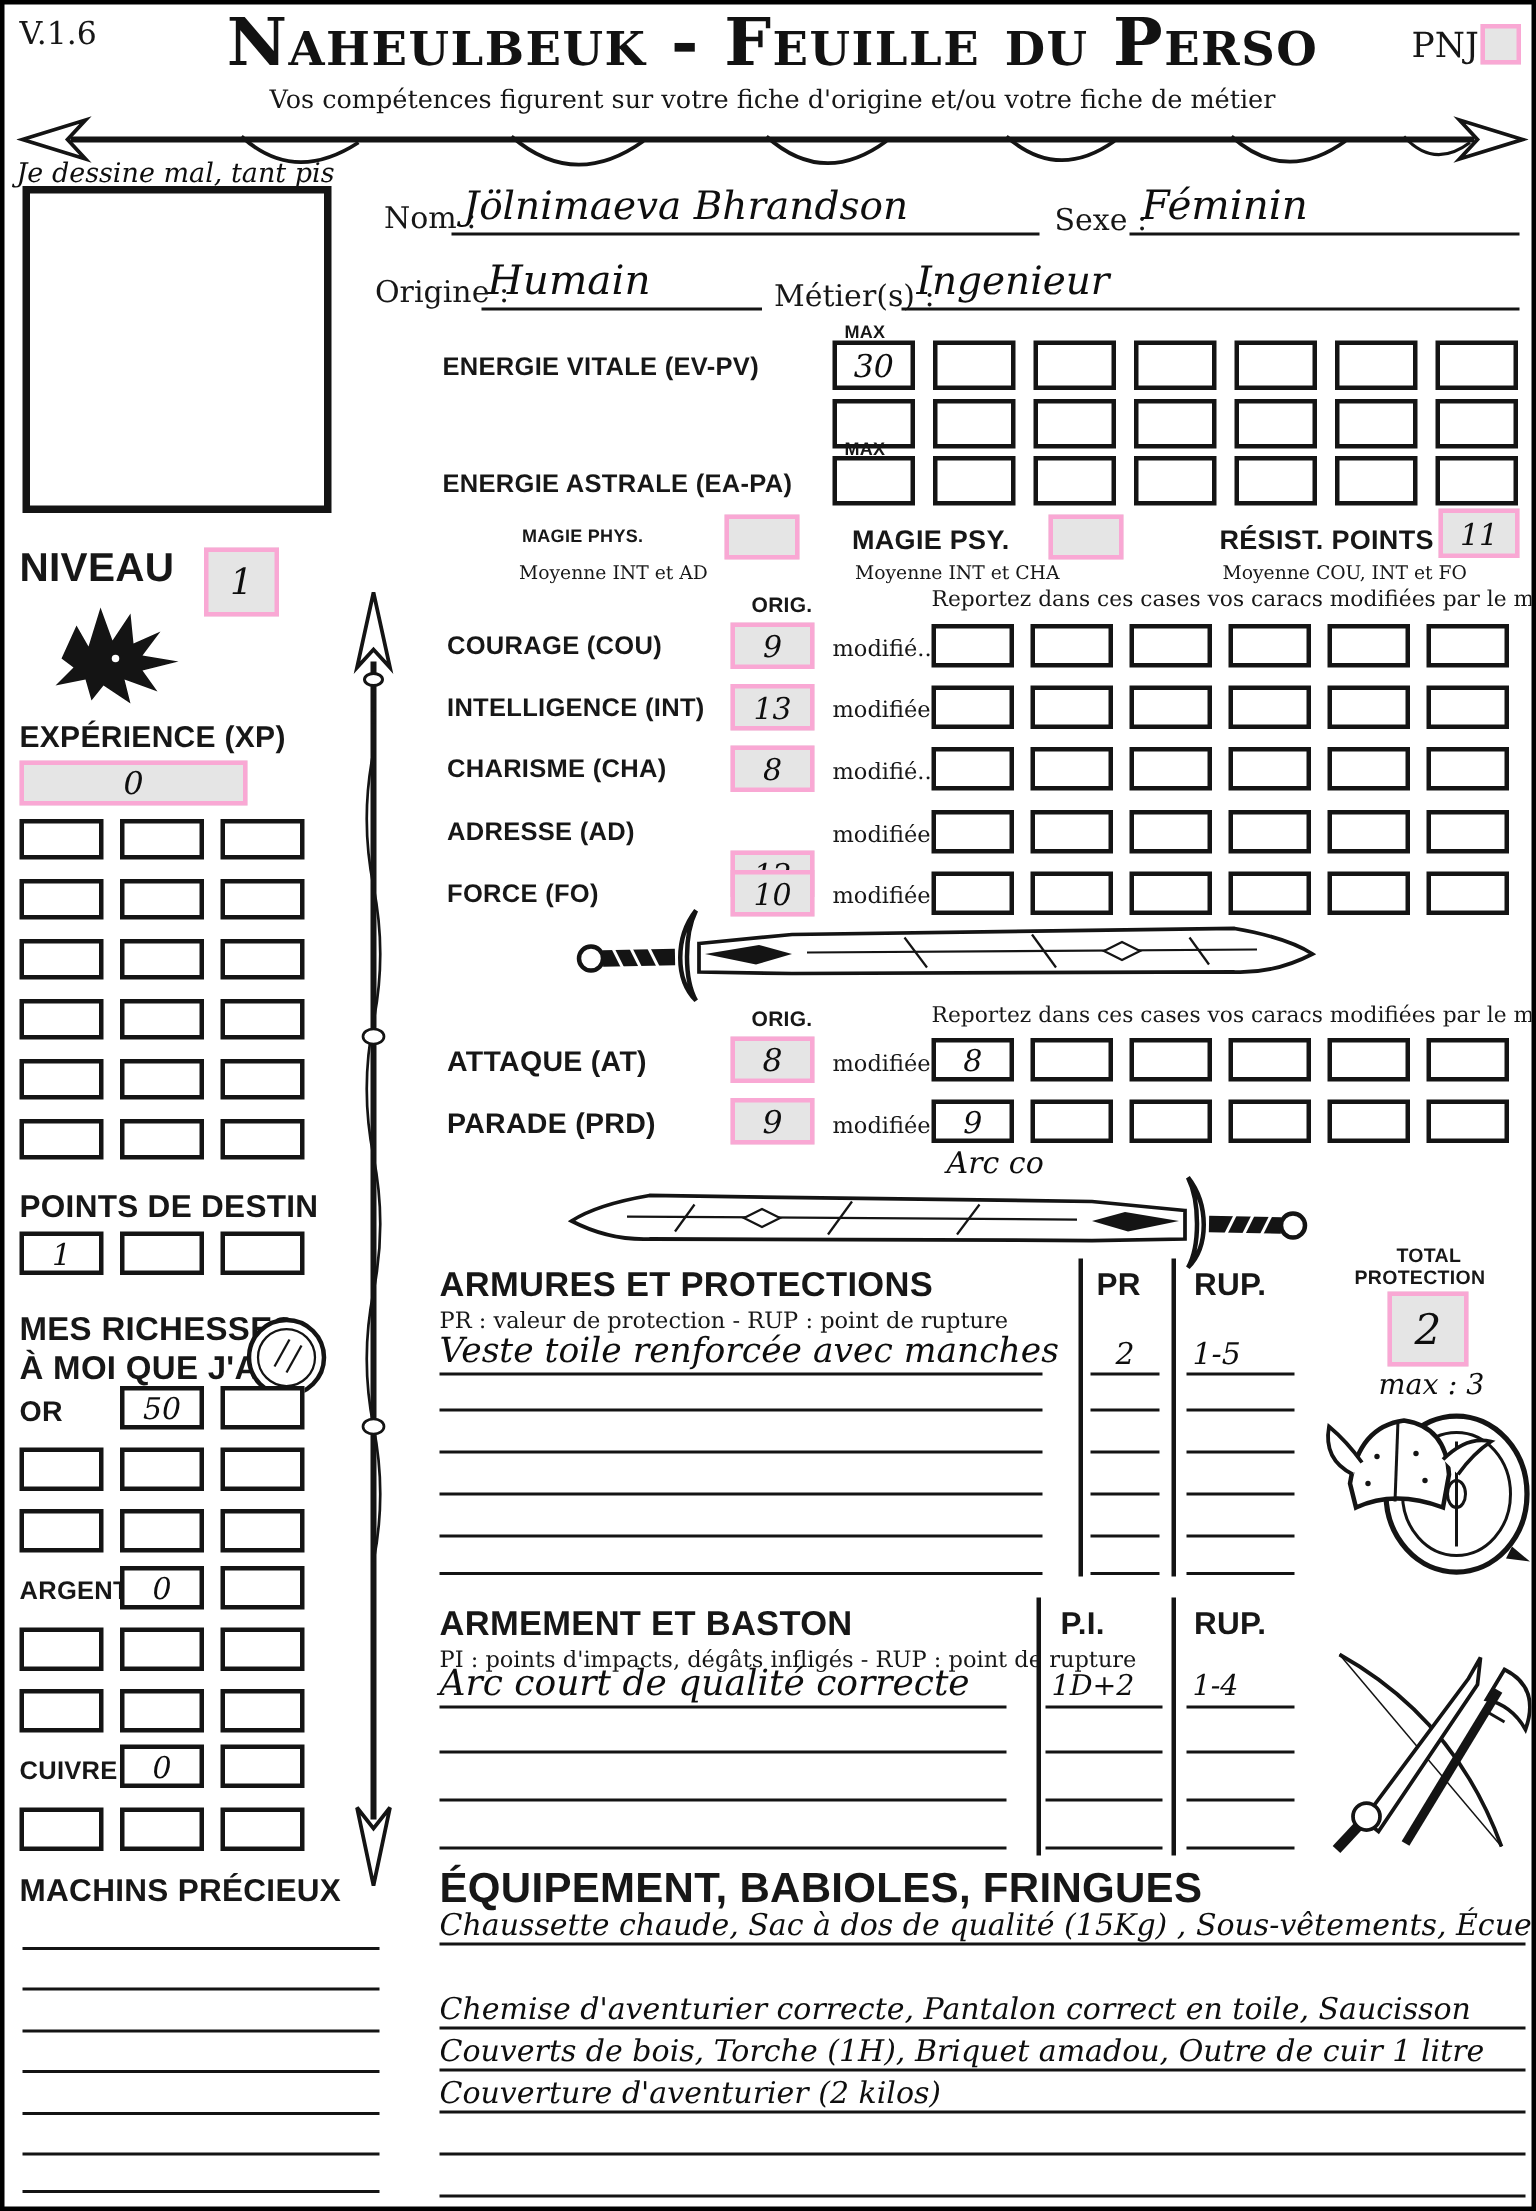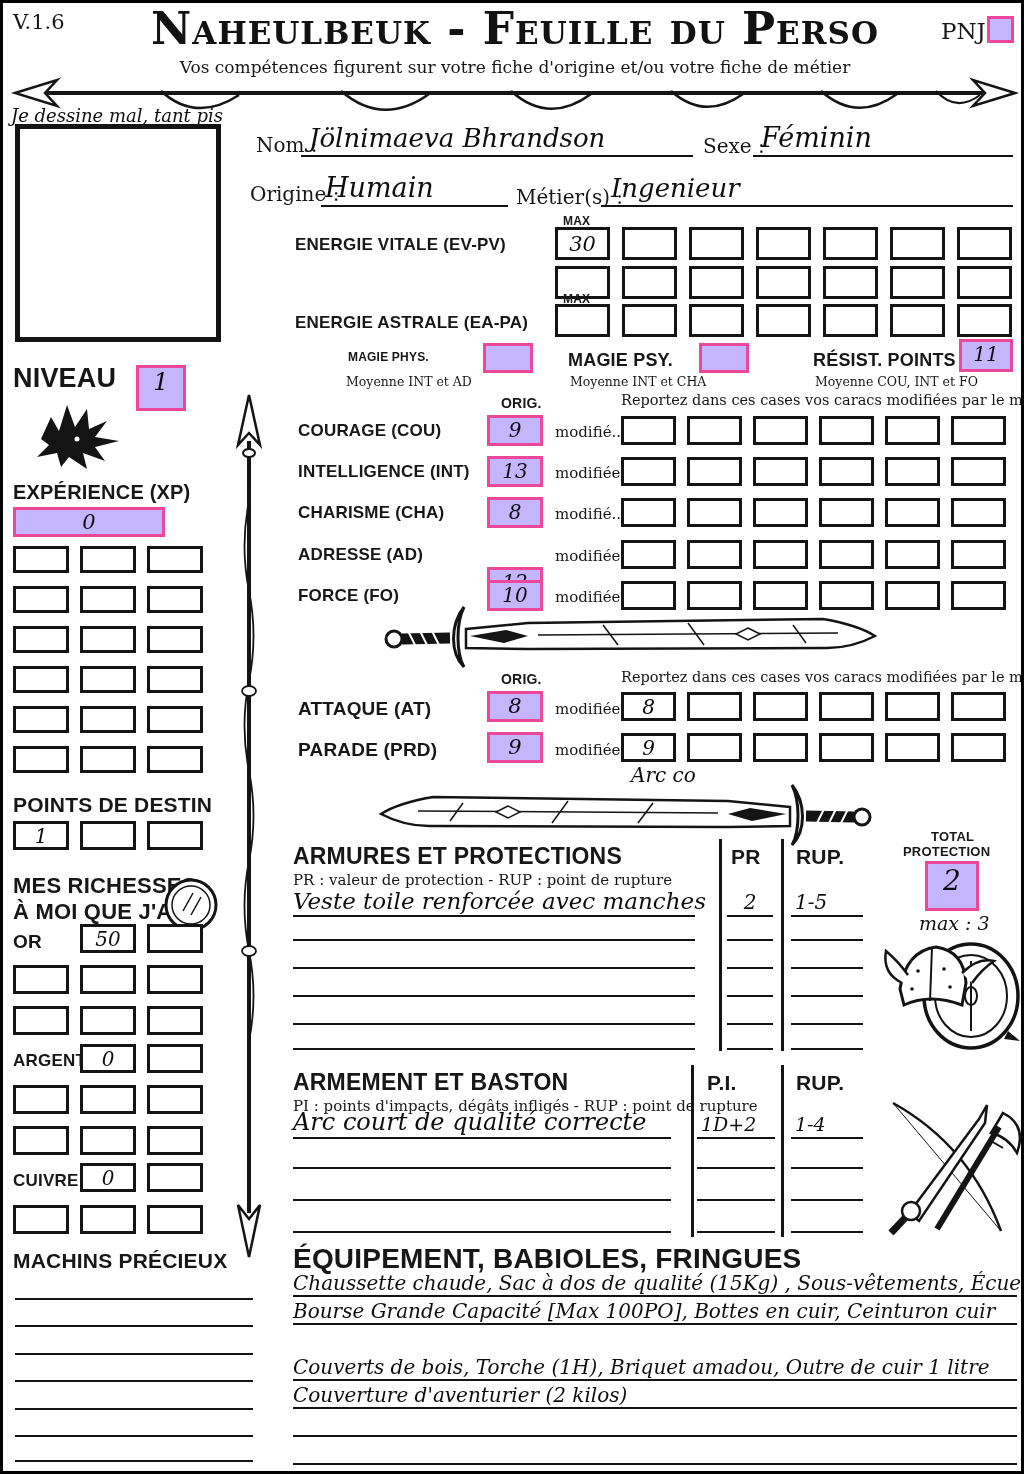--- a/index.html
+++ b/index.html
@@ -7,21 +7,21 @@
   .page {
     position: relative; width: 1024px; height: 1474px;
     background: #ffffff; border: 3px solid #000;
     overflow: hidden; color: #121212;
     font-family: "Liberation Sans", sans-serif;
   }
   .abs { position: absolute; }
   .hd { position:absolute; font-family:"Liberation Sans",sans-serif; font-weight:700; color:#171717; white-space:nowrap; letter-spacing:0.2px; }
   .sf { position:absolute; font-family:"DejaVu Serif",serif; color:#171717; white-space:nowrap; }
   .hw { font-family:"DejaVu Serif",serif; font-style:italic; color:#0e0e0e; white-space:nowrap; }
-  .bx { position:absolute; border:3px solid #ec4899; background:#c4b5fd; display:flex; align-items:flex-start; justify-content:center; }
+  .bx { position:absolute; border:3px solid #f9a8d4; background:#e5e5e5; display:flex; align-items:center; justify-content:center; }
   .brow { position:absolute; display:flex; gap:12px; }
   .brow > div { width:55px; height:33px; border:3px solid #141414; background:#fff; display:flex; align-items:center; justify-content:center; }
   .brow.h29 > div { height:29px; }
   .brow.w56 > div { width:56px; }
   .grid3 { position:absolute; display:grid; grid-template-columns:repeat(3,56px); gap:13px 11px; }
   .grid3 > div { height:27px; border:3px solid #141414; background:#fff; }
   .line { position:absolute; border-bottom:2.5px solid #141414; height:0; }
   .fline { position:absolute; border-bottom:2.5px solid #141414; display:flex; align-items:flex-end; white-space:nowrap; }
   .vline { position:absolute; width:3px; background:#141414; }
   .title { font-family:"DejaVu Serif",serif; font-weight:700; font-variant:small-caps; letter-spacing:1px; text-align:center; }
@@ -348,22 +348,22 @@
     <line x1="30" y1="127" x2="16" y2="142" stroke="#141414" stroke-width="7"></line>
     <path d="M128,22 Q152,34 142,62 Q133,46 116,42 Z" fill="#fff" stroke="#141414" stroke-width="2.5"></path>
     <line x1="124" y1="36" x2="62" y2="138" stroke="#141414" stroke-width="6"></line>
     <line x1="116" y1="50" x2="128" y2="57" stroke="#141414" stroke-width="2"></line>
   </svg>
 
   <span class="hd" style="left:290px;top:1240px;font-size:28px">ÉQUIPEMENT, BABIOLES, FRINGUES</span>
   <div class="fline" style="left:290px;top:1267px;width:724px;height:27px">
     <span class="hw" style="font-size:20px">Chaussette chaude, Sac à dos de qualité (15Kg) , Sous-vêtements, Écuelle</span>
   </div>
-  <div class="fline" style="left:290px;top:1295px;width:724px;height:27px">
-    <span class="hw" style="font-size:20px">Bourse Grande Capacité [Max 100PO], Bottes en cuir, Ceinturon cuir</span>
+  <div class="fline" style="left:290px;top:1323px;width:724px;height:27px">
+    <span class="hw" style="font-size:20px">Chemise d'aventurier correcte, Pantalon correct en toile, Saucisson</span>
   </div>
   <div class="fline" style="left:290px;top:1351px;width:724px;height:27px">
     <span class="hw" style="font-size:20px">Couverts de bois, Torche (1H), Briquet amadou, Outre de cuir 1 litre</span>
   </div>
   <div class="fline" style="left:290px;top:1379px;width:724px;height:27px">
     <span class="hw" style="font-size:20px">Couverture d'aventurier (2 kilos)</span>
   </div>
   <div class="fline" style="left:290px;top:1407px;width:724px;height:27px">
     <span class="hw" style="font-size:20px"></span>
   </div>

